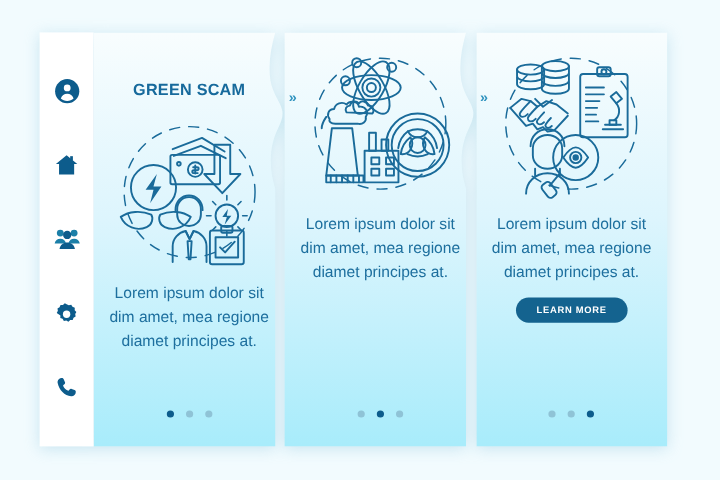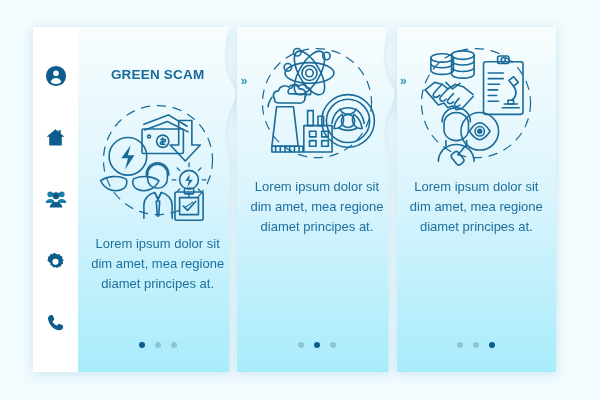--- a/index.html
+++ b/index.html
@@ -409,20 +409,21 @@
               <rect x="46" y="118" width="9" height="14" rx="3" transform="rotate(-38 50 125)"></rect>
               <path d="M63 96c4-6 7.5-9 11-9s7 3 11 9c-4 6-7.5 9-11 9s-7-3-11-9z"></path>
               <circle cx="74" cy="96" r="5"></circle>
               <circle cx="74" cy="96" r="2" fill="#1a6b9a"></circle>
             </g>
           </svg>
         </div>
 
         <div class="card-body">Lorem ipsum dolor sit dim amet, mea regione diamet principes at.</div>
 
+        <button class="learn-more">LEARN MORE</button>
       </div>
 
       <div class="dots">
         <span class="dot"></span>
         <span class="dot"></span>
         <span class="dot active"></span>
       </div>
     </div>
 
   </div>

